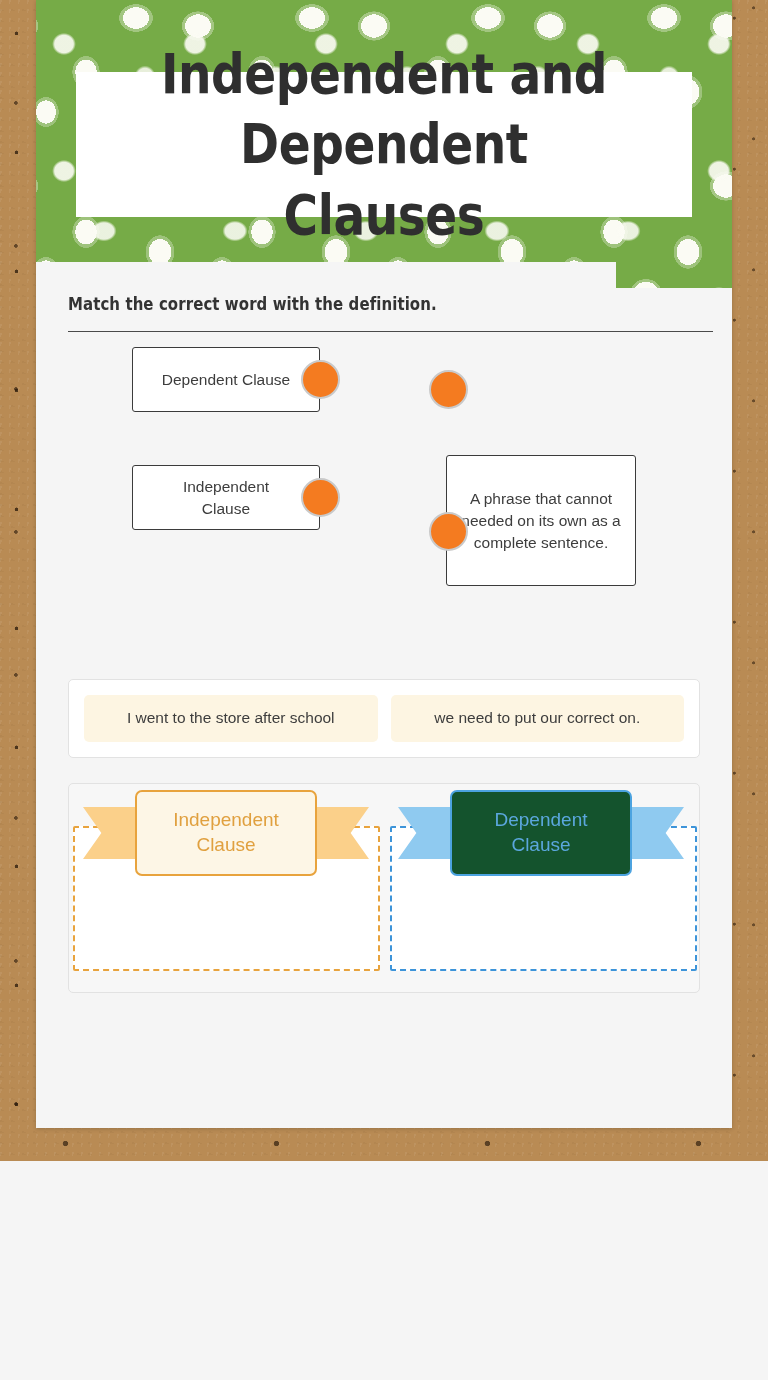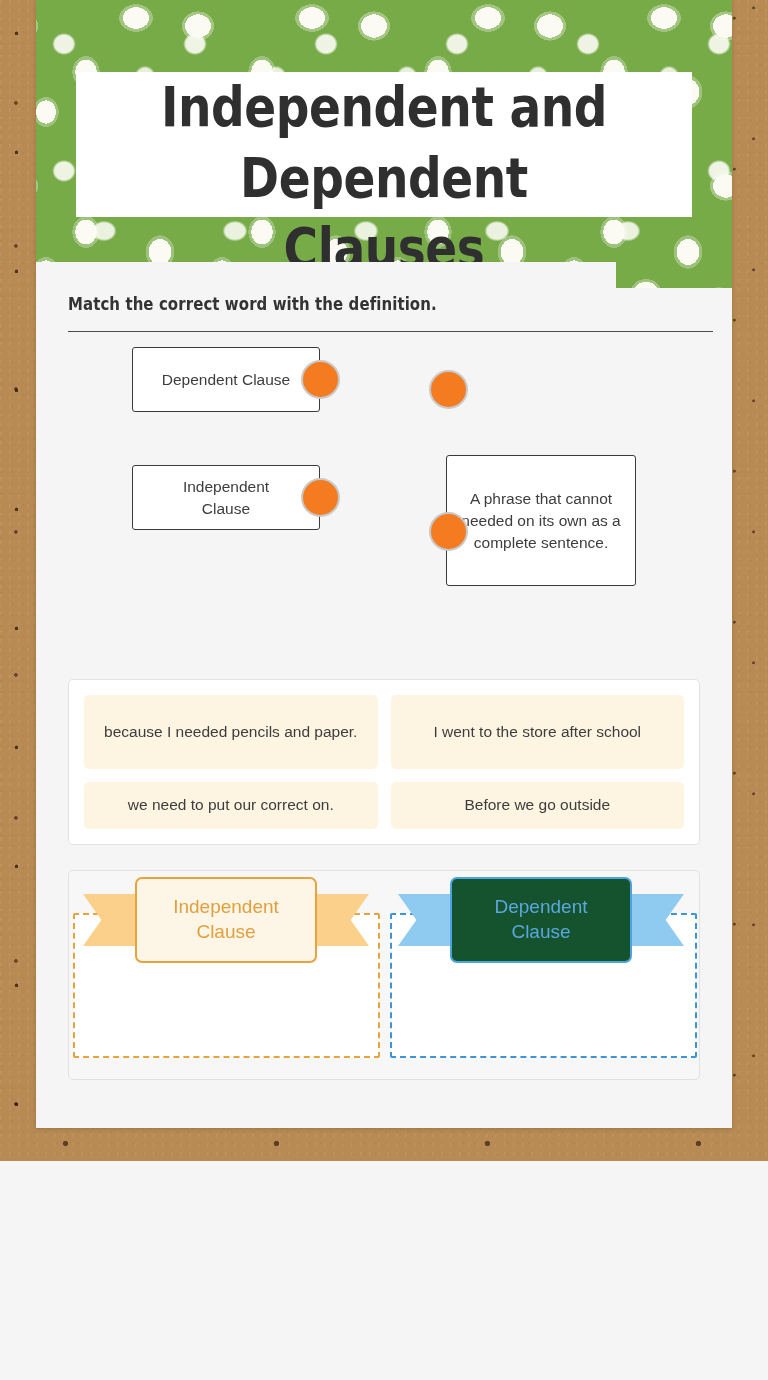--- a/index.html
+++ b/index.html
@@ -75,20 +75,21 @@
     background-repeat: repeat;
   }
 
   
   .title-plaque {
     position: absolute;
     left: 40px; top: 72px;
     width: 616px; height: 145px;
     background: #ffffff;
     display: flex;
+    align-items: center;
     justify-content: center;
     z-index: 3;
   }
   .title-text {
     font-family: "DejaVu Sans", sans-serif;
     font-weight: 700;
     font-size: 56px;
     line-height: 1.26;
     letter-spacing: -.5px;
     color: #2f2f2f;
@@ -293,31 +294,25 @@
       <div class="dot" id="dot-can"></div>
 
       <div class="match-card" id="mc-def-phr">
         <span>A phrase that cannot needed on its own as a complete sentence.</span>
       </div>
       <div class="dot" id="dot-phr"></div>
 
     </div>
 
     <div class="bank">
-      <div class="bank-tile tall">
-        <span>because I needed pencils and paper.</span>
-      </div>
       <div class="bank-tile">
         <span>I went to the store after school</span>
       </div>
       <div class="bank-tile">
         <span>we need to put our correct on.</span>
-      </div>
-      <div class="bank-tile">
-        <span>Before we go outside</span>
       </div>
     </div>
 
     <div class="zones">
 
       <div class="zone" id="zone-indep"></div>
       <div class="zone" id="zone-dep"></div>
 
       <div class="ribbon" id="ribbon-indep">
         <div class="tail left"></div>

